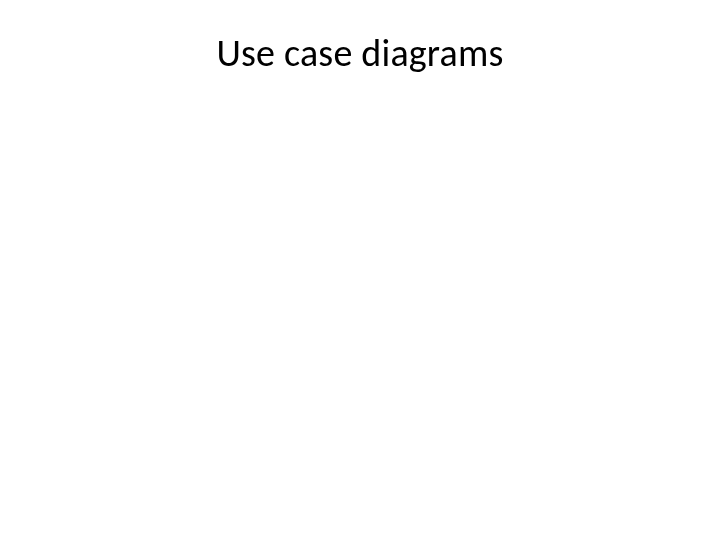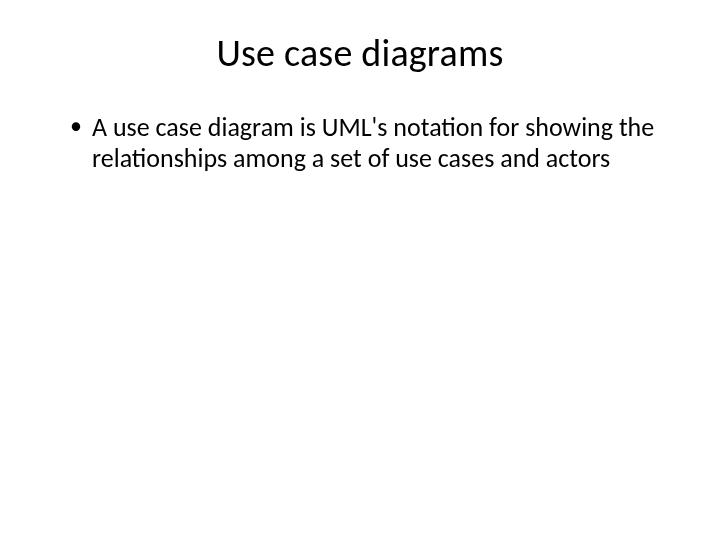--- a/index.html
+++ b/index.html
@@ -44,15 +44,14 @@
     font-size: 24px;
     line-height: 1.2;
   }
 </style>
 </head>
 <body>
 
 <div class="slide">
   <h1 class="title">Use case diagrams</h1>
   <ul class="body">
-    <li>A use case diagram is UML's notation for showing the relationships among a set of use cases and actors</li>
   </ul>
 </div>
 
 </body></html>

